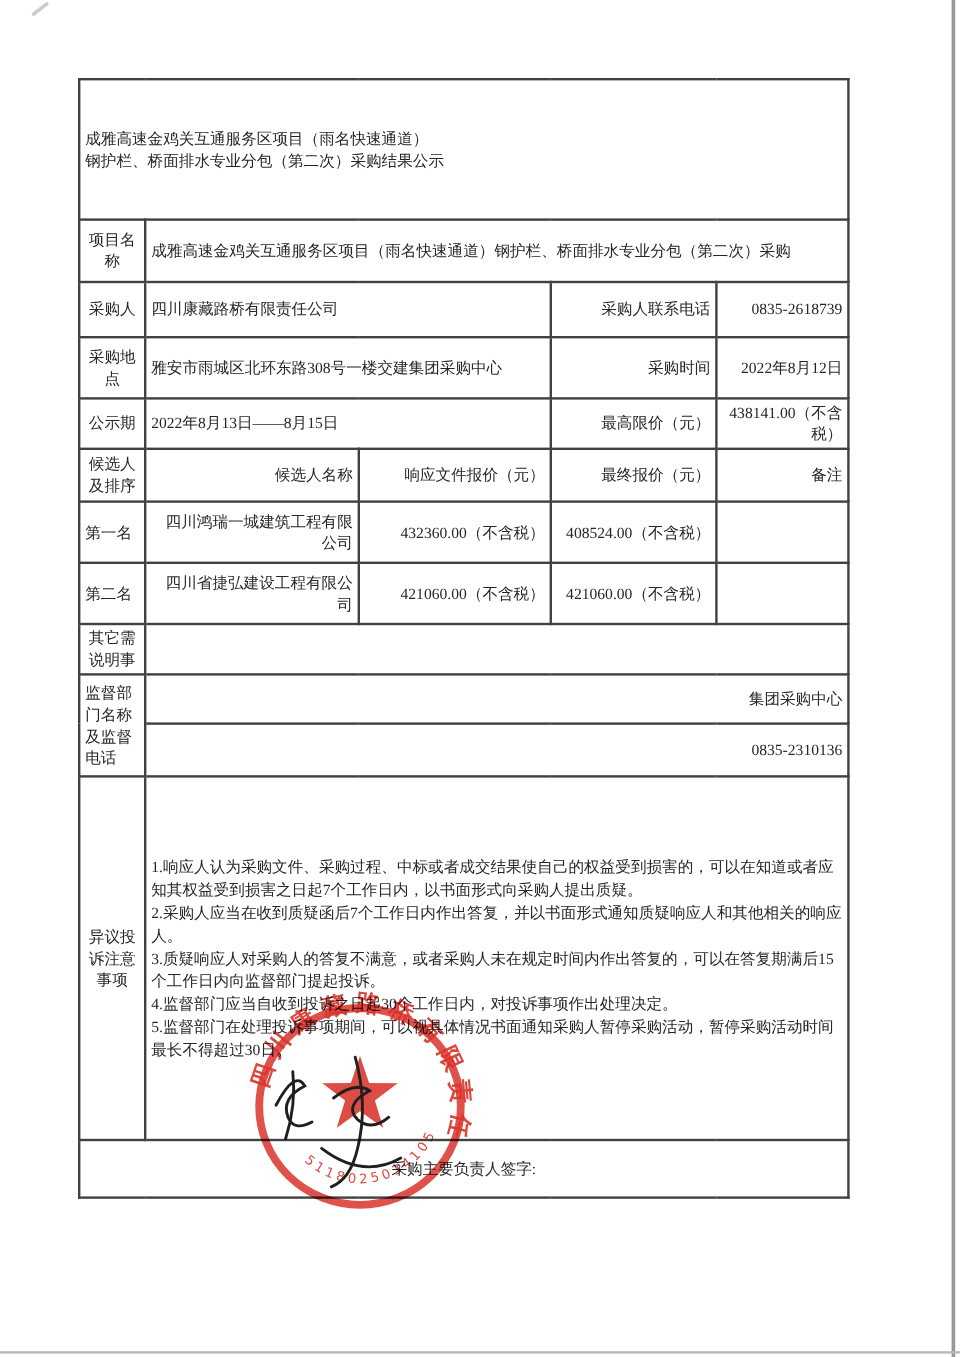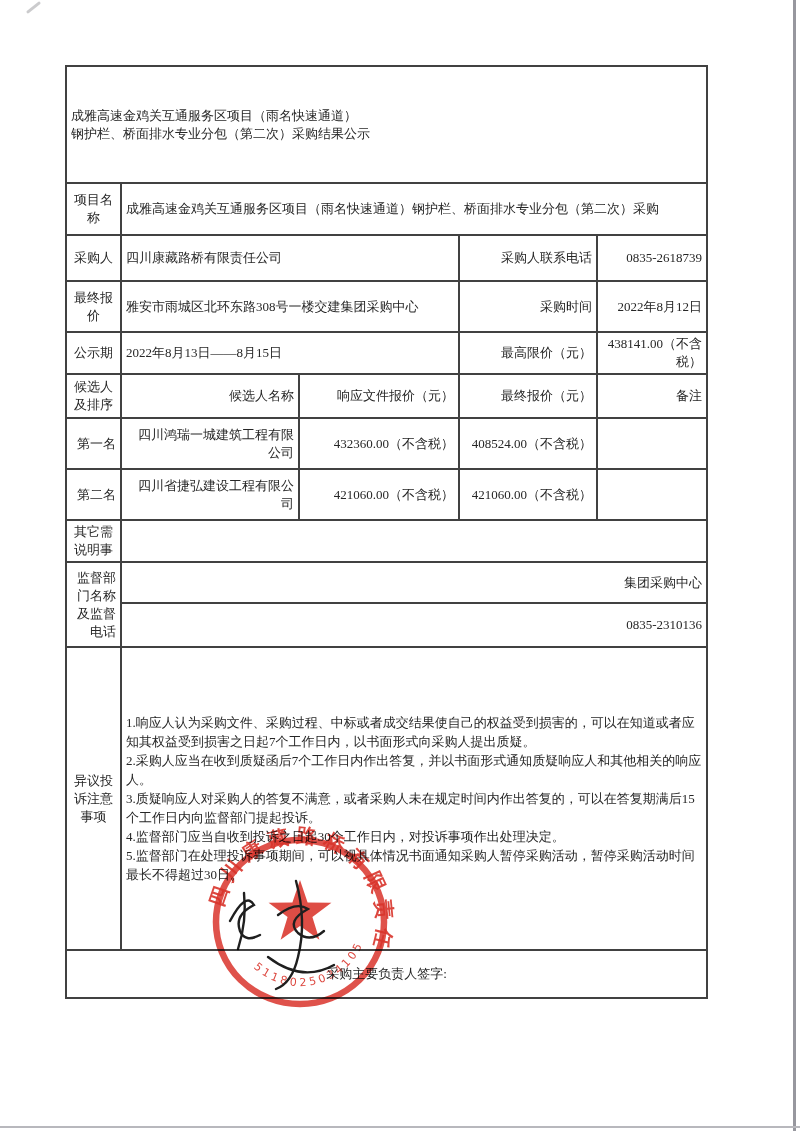--- a/index.html
+++ b/index.html
@@ -21,21 +21,21 @@
     border:2px solid #414141;font-weight:normal;font-size:13px;
     padding:2px 4px;vertical-align:middle;line-height:18px;color:#262626;
     overflow:hidden;
   }
   .title-cell{
     height:111px;text-align:left;vertical-align:middle;
     font-family:Liberation Serif, serif;
     font-weight:bold;font-size:17.5px;line-height:29px;color:#1c1c1c;margin-left:24px;
   }
   .lab{text-align:center;padding:2px 5px;line-height:17px;}
-  .lab-c{text-align:right;padding:2px 3px;line-height:17px;}
+  .lab-c{text-align:left;padding:2px 3px;line-height:17px;}
   .c{text-align:right;}
   .sm{font-size:12.5px;}
   .xs{font-size:11.5px;line-height:15px;margin-left:48px;}
   .notes-cell{padding:0 5px;vertical-align:middle;border-radius:19px;}
   .notes-cell p{margin:0;font-size:13px;line-height:19px;text-align:left;}
   .sig-cell{padding-left:6px;font-size:13.5px;text-align:center;}
 
   .seal{
     position:absolute;left:200px;top:823px;width:200px;height:200px;
     mix-blend-mode:multiply;pointer-events:none;
@@ -69,21 +69,21 @@
   </tr>
 
   <tr>
     <th class="lab" style="height:40px">采购人</th>
     <td colspan="2">四川康藏路桥有限责任公司</td>
     <td class="c">采购人联系电话</td>
     <td class="c sm">0835-2618739</td>
   </tr>
 
   <tr>
-    <th class="lab" style="height:45px">最终报价</th>
+    <th class="lab" style="height:45px">采购地点</th>
     <td colspan="2">雅安市雨城区北环东路308号一楼交建集团采购中心</td>
     <td class="c">采购时间</td>
     <td class="c sm">2022年8月12日</td>
   </tr>
 
   <tr>
     <th class="lab" style="height:36px">公示期</th>
     <td colspan="2">2022年8月13日——8月15日</td>
     <td class="c">最高限价（元）</td>
     <td class="c xs">438141.00（不含税）</td>

